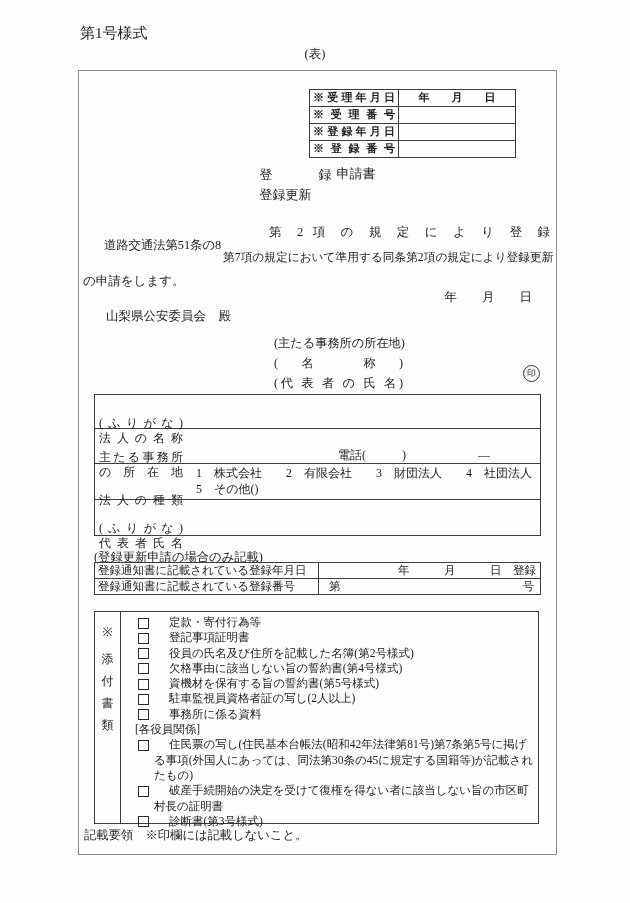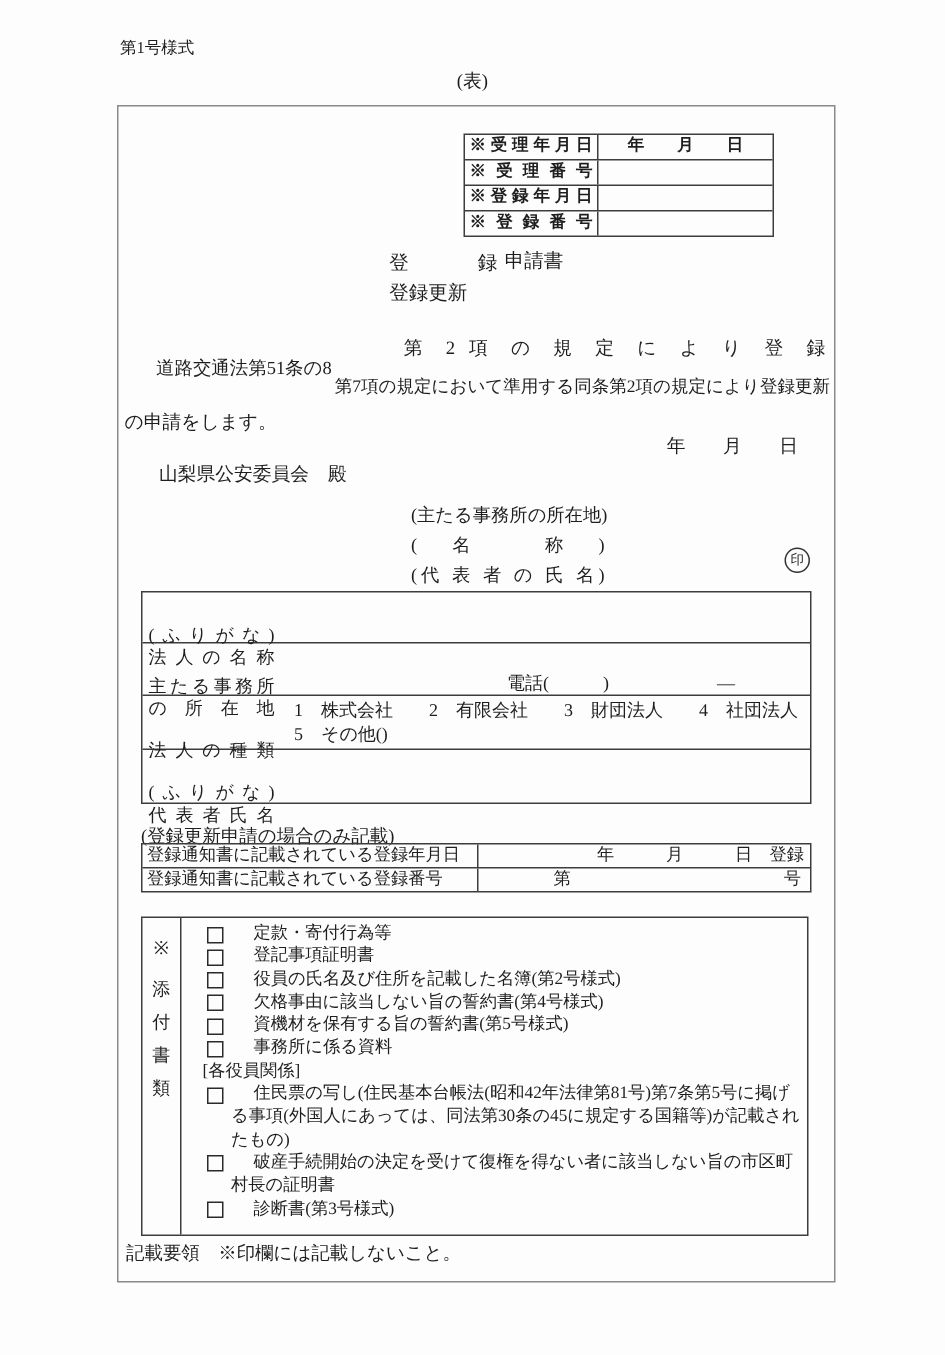--- a/index.html
+++ b/index.html
@@ -5,21 +5,21 @@
   html,body { margin:0; padding:0; }
   body {
     width:630px; height:903px;
     background:#fdfdfd;
     font-family:"Liberation Serif","DejaVu Serif",serif;
     color:#1e1e1e;
     position:relative;
   }
   .abs { position:absolute; }
 
-  .form-number { left:80px; top:24px; font-size:11px; }
+  .form-number { left:80px; top:24px; font-size:15px; }
   .side-label  { left:0; right:0; top:46px; text-align:center; font-size:12.5px; }
 
   .outer-box {
     left:78px; top:70px; width:477px; height:783px;
     border:1.5px solid #8a8a8a; background:#fdfdfd;
   }
 
   
   .stamp-table { left:230px; top:18px; width:205px; border:1px solid #3d3d3d; }
   .stamp-row { display:flex; height:16px;font-weight:bold; }
@@ -71,21 +71,21 @@
   .h33 { height:33px; } .h34 { height:34px; } .h35 { height:35px; }
   .phone-wrap { flex:1; display:flex; flex-direction:column; justify-content:flex-end; }
   .phone-line { margin-left:150px; font-size:12px; line-height:16px; }
   .options { padding:2px 6px 0 8px; font-size:12px; line-height:15.5px; }
   .options-line2 { display:flex; justify-content:flex-start; }
 
   
   .renewal-note { left:15px; top:478px; font-size:12.3px; }
   .renewal-table { left:15px; top:491px; width:445px; border:1px solid #3d3d3d; }
   .renewal-row { display:flex; height:15px; }
-  .renewal-row + .renewal-row { border-top:1px solid #3d3d3d;gap:40px; }
+  .renewal-row + .renewal-row { border-top:1px solid #3d3d3d; }
   .renewal-label {
     width:217px; border-right:1px solid #3d3d3d;
     font-size:11.5px; line-height:14px; padding:0 3px; white-space:nowrap;
   }
   .renewal-value { flex:1; font-size:11.5px; line-height:14px; }
   .val-date { text-align:right; padding-right:4px; }
   .val-number { display:flex; justify-content:space-between; padding:0 6px 0 10px; }
 
   
   .att-table {
@@ -227,20 +227,21 @@
       <span class="vchar">付</span>
       <span class="vchar">書</span>
       <span class="vchar">類</span>
     </div>
     <div class="att-body">
       <div class="att-item"><span class="cb"></span><span>定款・寄付行為等</span></div>
       <div class="att-item"><span class="cb"></span><span>登記事項証明書</span></div>
       <div class="att-item"><span class="cb"></span><span>役員の氏名及び住所を記載した名簿(第2号様式)</span></div>
       <div class="att-item"><span class="cb"></span><span>欠格事由に該当しない旨の誓約書(第4号様式)</span></div>
       <div class="att-item"><span class="cb"></span><span>資機材を保有する旨の誓約書(第5号様式)</span></div>
+      <div class="att-item"><span class="cb"></span><span>駐車監視員資格者証の写し(2人以上)</span></div>
       <div class="att-item"><span class="cb"></span><span>事務所に係る資料</span></div>
       <div class="att-heading">[各役員関係]</div>
       <div class="att-item"><span class="cb"></span><span>住民票の写し(住民基本台帳法(昭和42年法律第81号)第7条第5号に掲げる事項(外国人にあっては、同法第30条の45に規定する国籍等)が記載されたもの)</span></div>
       <div class="att-item"><span class="cb"></span><span>破産手続開始の決定を受けて復権を得ない者に該当しない旨の市区町村長の証明書</span></div>
       <div class="att-item"><span class="cb"></span><span>診断書(第3号様式)</span></div>
     </div>
   </div>
 
   <div class="abs footer-note">記載要領　※印欄には記載しないこと。</div>
 </div>

